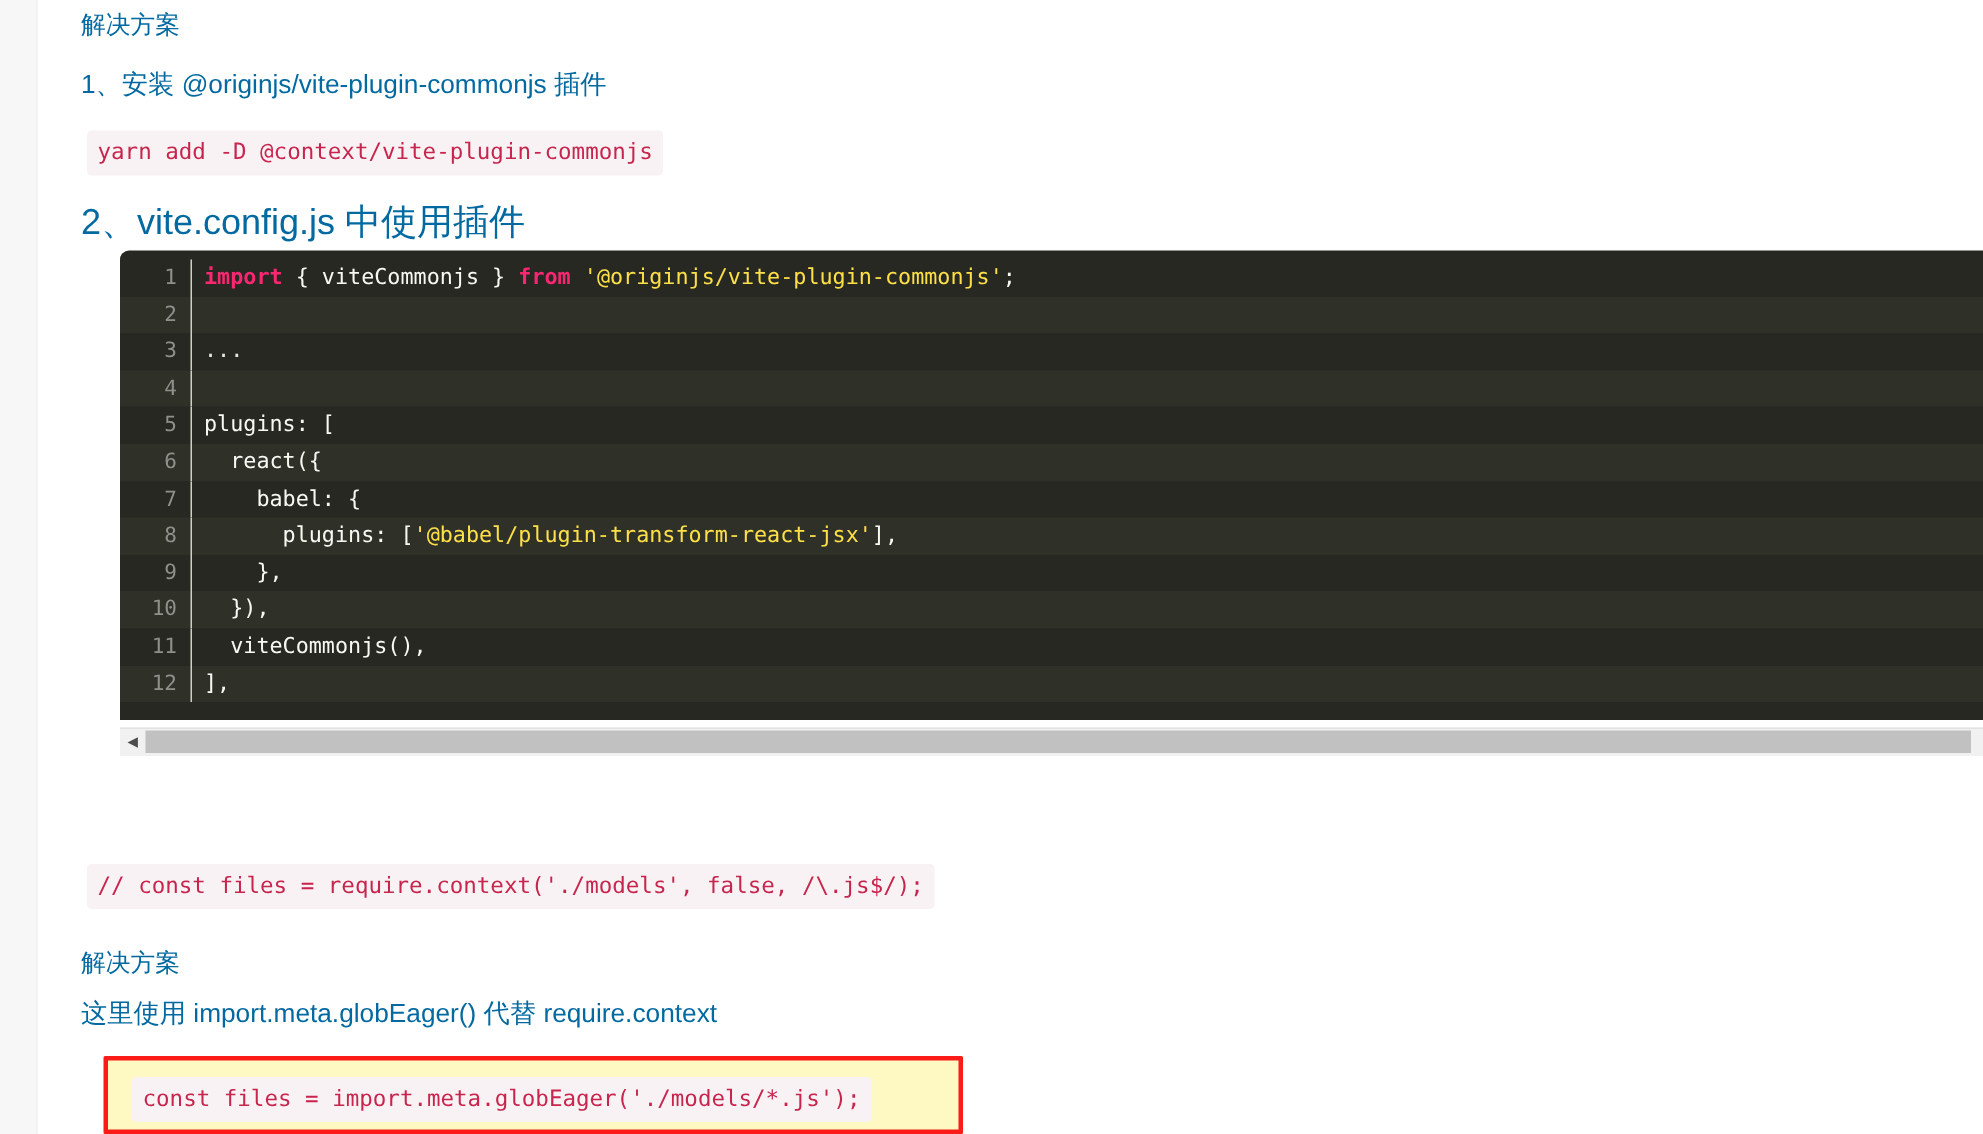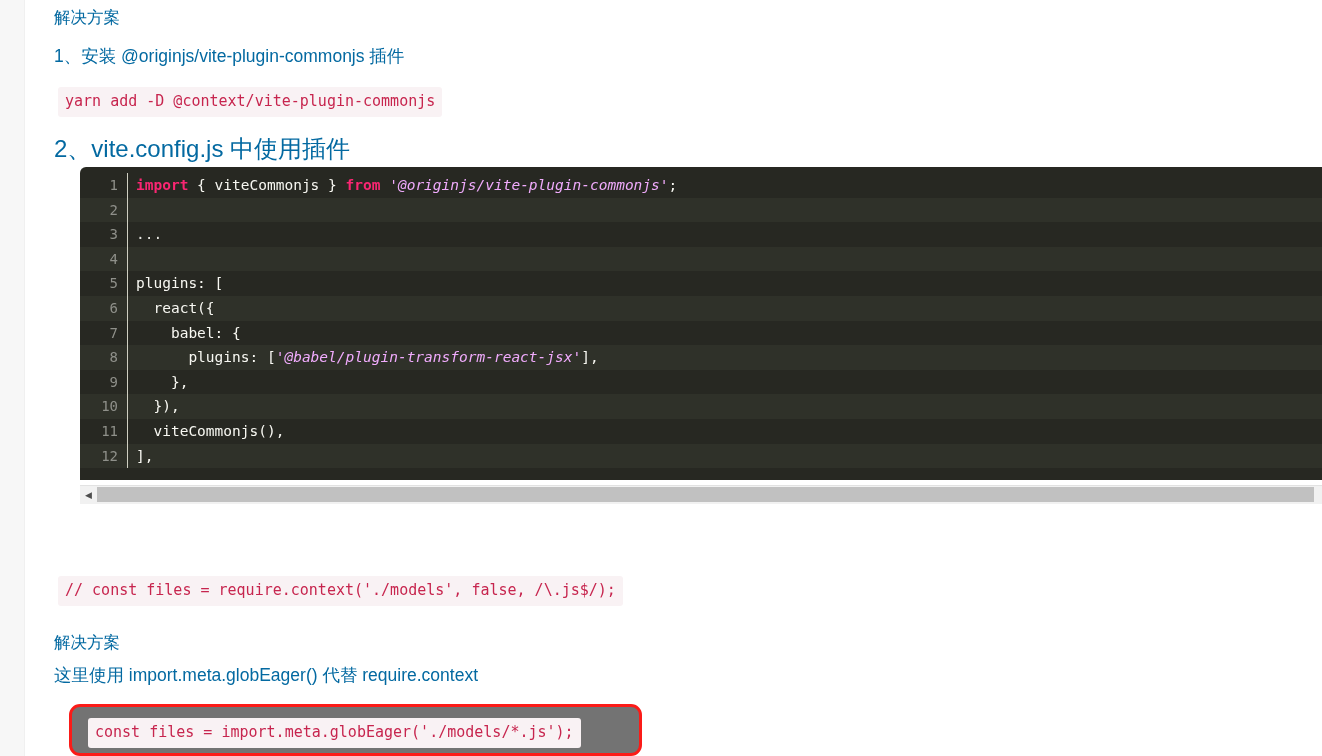--- a/index.html
+++ b/index.html
@@ -60,22 +60,22 @@
   }
   .ic-yarn   { position: absolute; left: 33px; top: 87px; }
   .ic-req    { position: absolute; left: 33px; top: 576px; }
 
   
   .redbox {
     position: absolute;
     left: 44px; top: 704px;
     width: 573px; height: 52px;
     border: 3px solid #fb1b18;
-    border-radius: 11px;
-    background: #737373;
+    border-radius: 1px;
+    background: #fef9c3;
   }
   .ic-glob {
     position: absolute;
     left: 16px; top: 11px;
   }
 
   
   .codeblock {
     position: absolute;
     left: 55px; top: 167px;
@@ -120,21 +120,21 @@
   }
   .code-text {
     position: absolute;
     left: 56px; top: 0;
     font-family: "DejaVu Sans Mono", "Liberation Mono", monospace;
     font-size: 14.5px;
     color: #f8f8f2;
     white-space: pre;
   }
   .tok-kw   { color: #f92672; font-weight: bold; }
-  .tok-str  { color: #f0abfc; font-style: italic; }
+  .tok-str  { color: #fde047; }
   .tok-plain{ color: #f8f8f2; }
   .tok-dim  { color: #e6e6e0; }
   .tok-punct{ color: #f8f8f2; }
 
   
   .h-scroll {
     position: absolute;
     left: 55px; top: 485px;
     width: 1267px;
     height: 19px;

